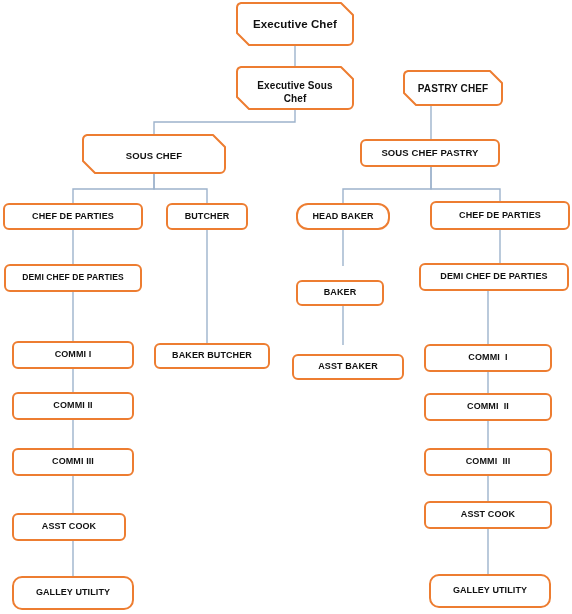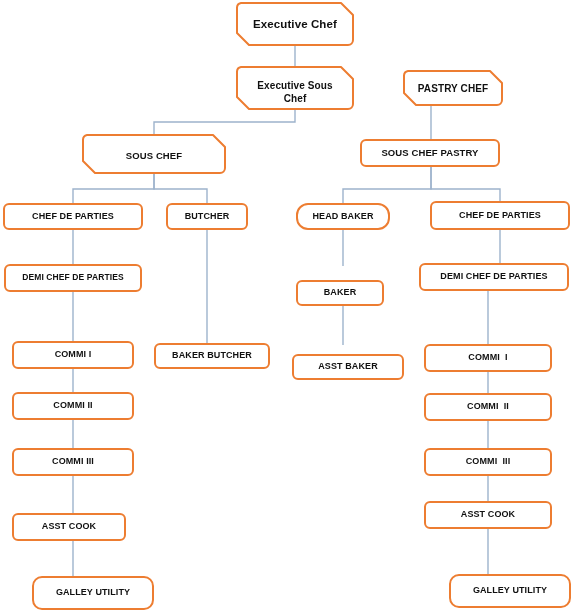--- a/index.html
+++ b/index.html
@@ -42,21 +42,21 @@
     letter-spacing: 0.1px;
     line-height: 1.25;
     z-index: 2;
   }
   .node .line-text {
     display: block;
     white-space: pre;
   }
   
   .shape-rounded      { border-radius: 6px; }
-  .shape-rounded-lg   { border-radius: 10px; margin-left: 20px; }
+  .shape-rounded-lg   { border-radius: 10px; }
 </style>
 </head>
 <body>
 
 <div id="chart-root">
 
   <svg id="connectors" width="572" height="614" viewBox="0 0 572 614">
       <path d="M 295 46 L 295 66" fill="none" stroke="#9DB3CC" stroke-width="1.4"></path>
       <path d="M 295 110 L 295 122 L 154 122 L 154 134" fill="none" stroke="#9DB3CC" stroke-width="1.4"></path>
       <path d="M 431 106 L 431 139" fill="none" stroke="#9DB3CC" stroke-width="1.4"></path>

